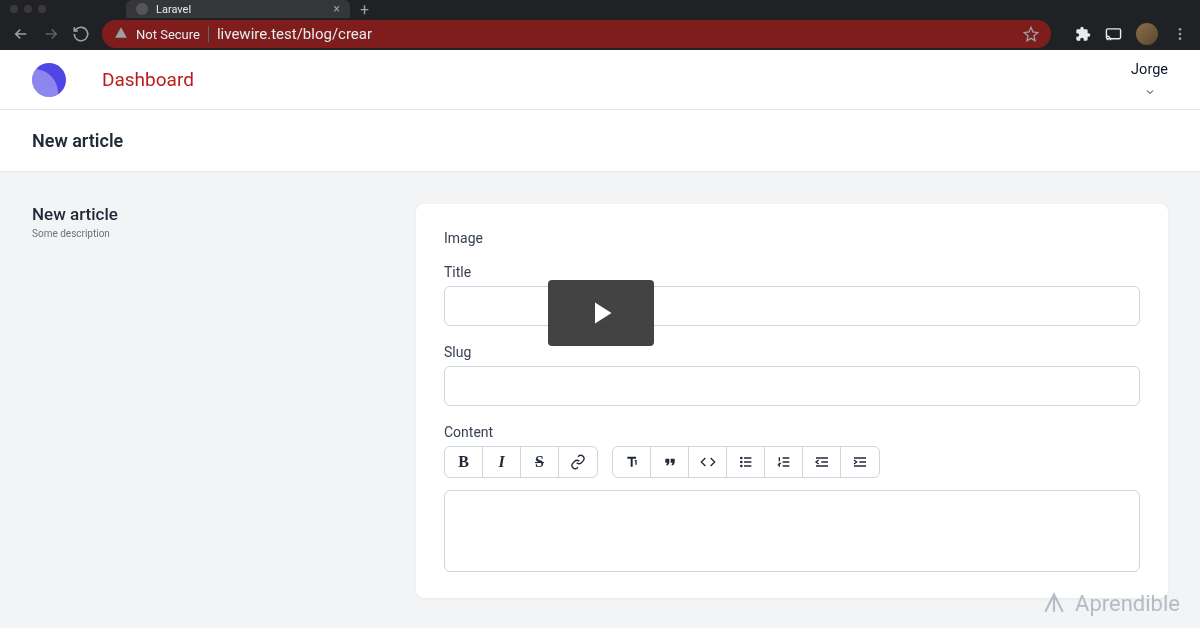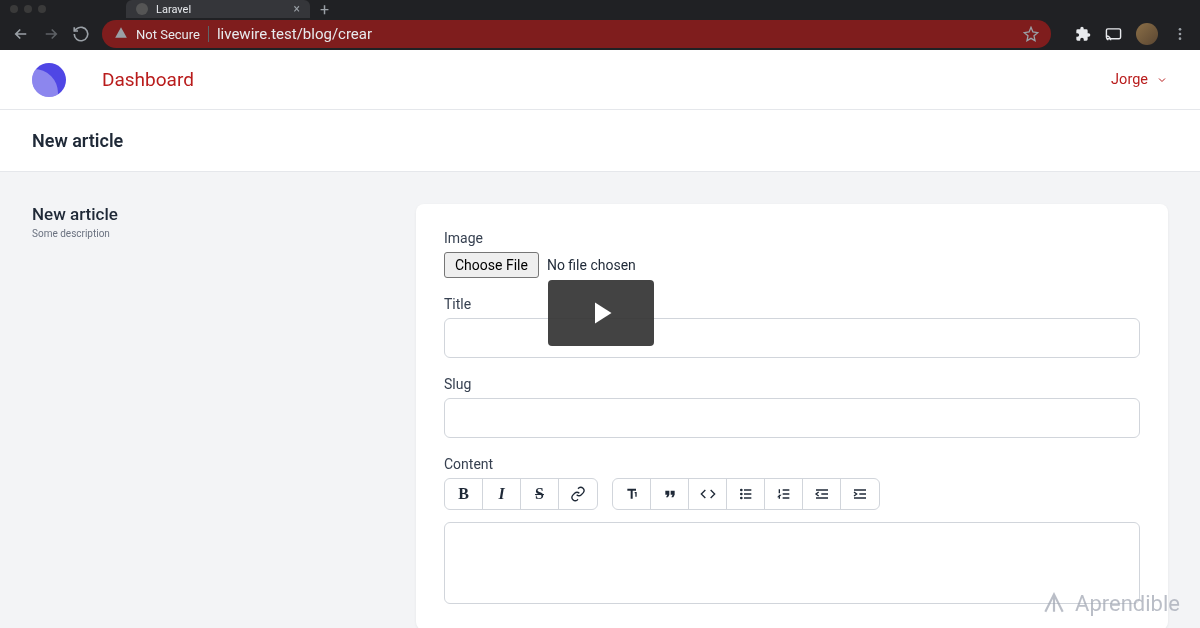--- a/index.html
+++ b/index.html
@@ -3,21 +3,21 @@
   <meta charset="utf-8">
   <style>
     * { margin: 0; padding: 0; box-sizing: border-box; }
     body { font-family: -apple-system, BlinkMacSystemFont, "Segoe UI", Roboto, sans-serif; background: #f3f4f6; color: #1f2937; width: 1200px; height: 628px; overflow: hidden; position: relative; }
 
     
     .browser-chrome { background: #202124; height: 50px; }
     .tab-bar { height: 18px; display: flex; align-items: center; padding-left: 10px; }
     .traffic-lights { display: flex; gap: 6px; margin-right: 80px; }
     .traffic-light { width: 8px; height: 8px; border-radius: 50%; background: #3a3a3a; }
-    .tab { background: #35363a; height: 18px; display: flex; align-items: center; padding: 0 10px; border-radius: 6px 6px 0 0; gap: 8px; width: 184px; }
+    .tab { background: #35363a; height: 18px; display: flex; align-items: center; padding: 0 10px; border-radius: 6px 6px 0 0; gap: 8px; width: 224px; }
     .tab-favicon { width: 12px; height: 12px; border-radius: 50%; background: #555; display: flex; align-items: center; justify-content: center; }
     .tab-title { color: #e8eaed; font-size: 11px; flex: 1; overflow: hidden; text-overflow: ellipsis; white-space: nowrap; }
     .tab-close { color: #9aa0a6; font-size: 12px; cursor: pointer; }
     .new-tab { color: #9aa0a6; font-size: 16px; padding: 0 10px; cursor: pointer; }
 
     .url-bar-row { background: #202124; height: 32px; display: flex; align-items: center; padding: 0 12px; gap: 12px; }
     .nav-icon { color: #9aa0a6; display: flex; align-items: center; justify-content: center; cursor: pointer; }
     .url-pill { background: #7f1d1d; height: 28px; border-radius: 14px; display: flex; align-items: center; flex: 1; padding: 0 12px; gap: 8px; }
     .security-icon { color: #9aa0a6; }
     .not-secure { color: #e8eaed; font-size: 13px; }
@@ -25,21 +25,21 @@
     .url-text { color: #e8eaed; font-size: 15px; flex: 1; }
     .right-icons { display: flex; gap: 14px; align-items: center; margin-left: 12px; }
     .avatar-img { width: 22px; height: 22px; border-radius: 50%; background: linear-gradient(135deg, #8b6f47, #5a4632); }
 
     
     .app-nav { background: #fff; height: 60px; display: flex; align-items: center; padding: 0 32px; border-bottom: 1px solid #e5e7eb; }
     .logo { width: 34px; height: 34px; border-radius: 50%; background: #4f46e5; position: relative; overflow: hidden; margin-right: 36px; }
     .logo::after { content: ""; position: absolute; width: 48px; height: 48px; border-radius: 50%; background: #fff; top: 6px; left: -22px; opacity: 0.35; }
     .nav-link { color: #b91c1c; font-size: 19px; }
     .nav-spacer { flex: 1; }
-    .user-menu { color: #b91c1c; font-size: 14.5px; display: flex; align-items: center; gap: 8px; cursor: pointer; }
+    .user-menu { color: #0f172a; font-size: 14.5px; display: flex; align-items: center; gap: 8px; cursor: pointer; flex-direction: column; }
 
     
     .page-header { background: #fff; padding: 20px 32px; border-bottom: 1px solid #e5e7eb; }
     .page-title { font-size: 18px; font-weight: 600; color: #1f2937; }
 
     
     .main-wrap { padding: 32px; display: flex; gap: 32px; }
     .side-col { width: 352px; }
     .side-title { font-size: 17px; font-weight: 500; color: #1f2937; margin-bottom: 4px; }
     .side-desc { font-size: 10px; color: #6b7280; }
@@ -166,24 +166,20 @@
 <div class="main-wrap">
   <div class="side-col">
     <div class="side-title">New article</div>
     <div class="side-desc">Some description</div>
   </div>
 
   <div class="card">
 
     <div class="field">
       <label class="label">Image</label>
-      <div class="file-row">
-        <button class="choose-file">Choose File</button>
-        <span class="file-status">No file chosen</span>
-      </div>
     </div>
 
     <div class="field">
       <label class="label">Title</label>
       <input class="text-input" type="text" value="" style="">
     </div>
 
     <div class="field">
       <label class="label">Slug</label>
       <input class="text-input" type="text" value="" style="">

